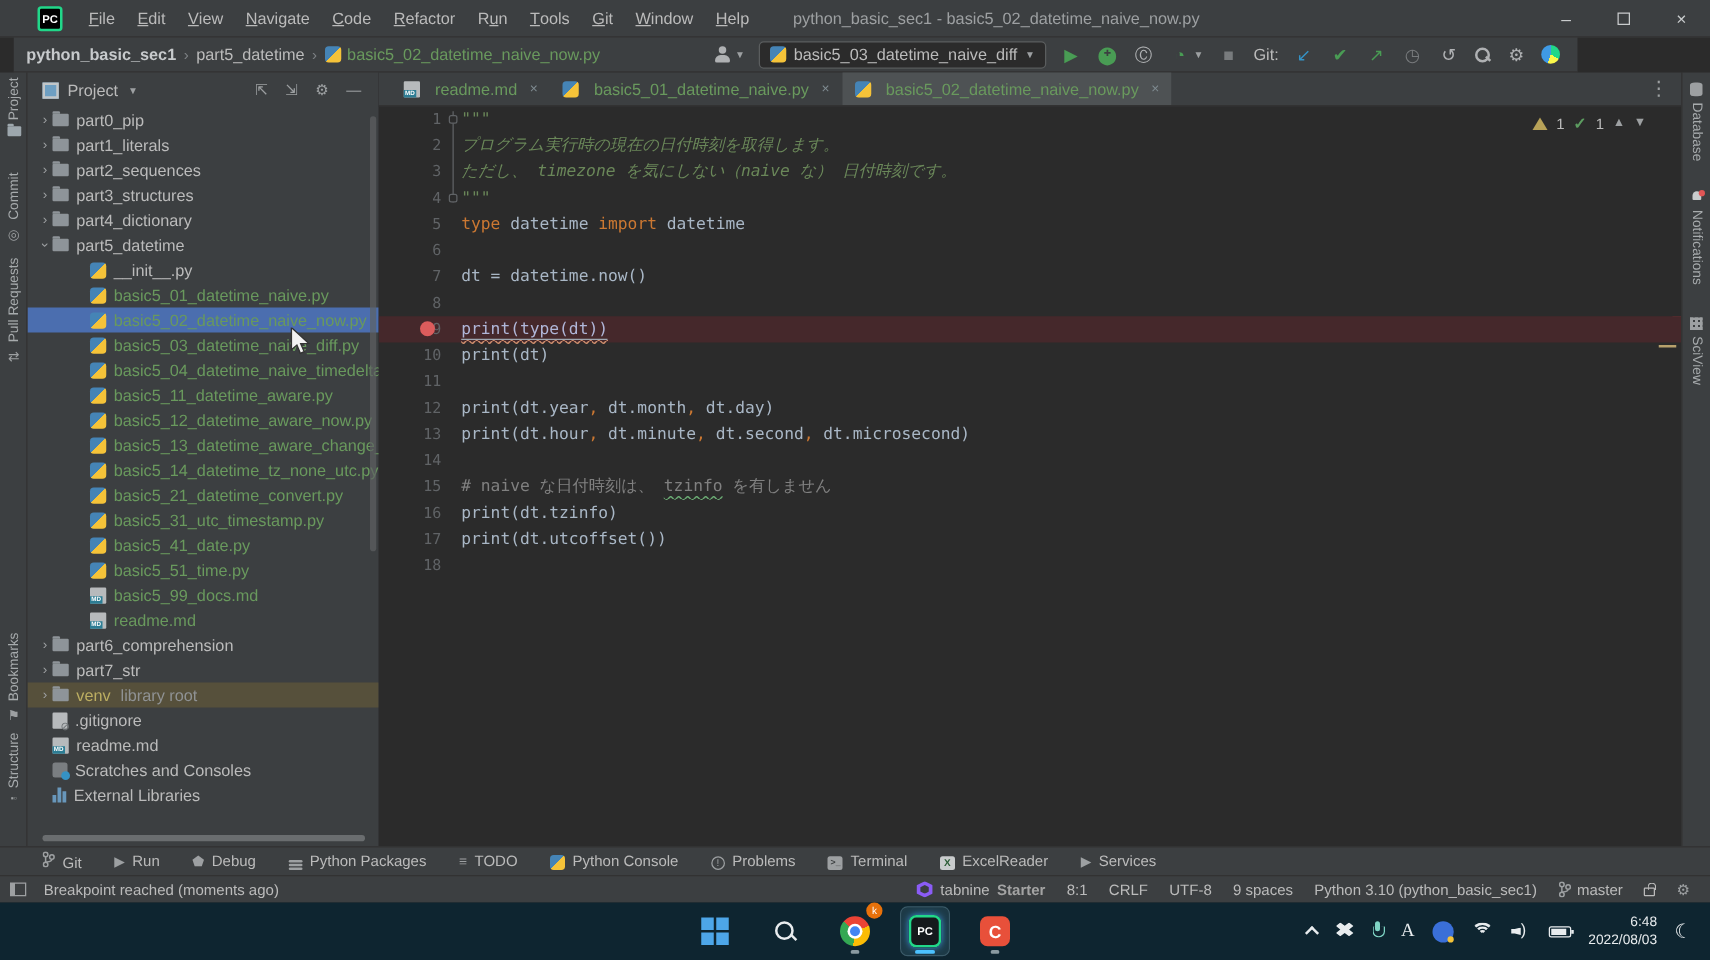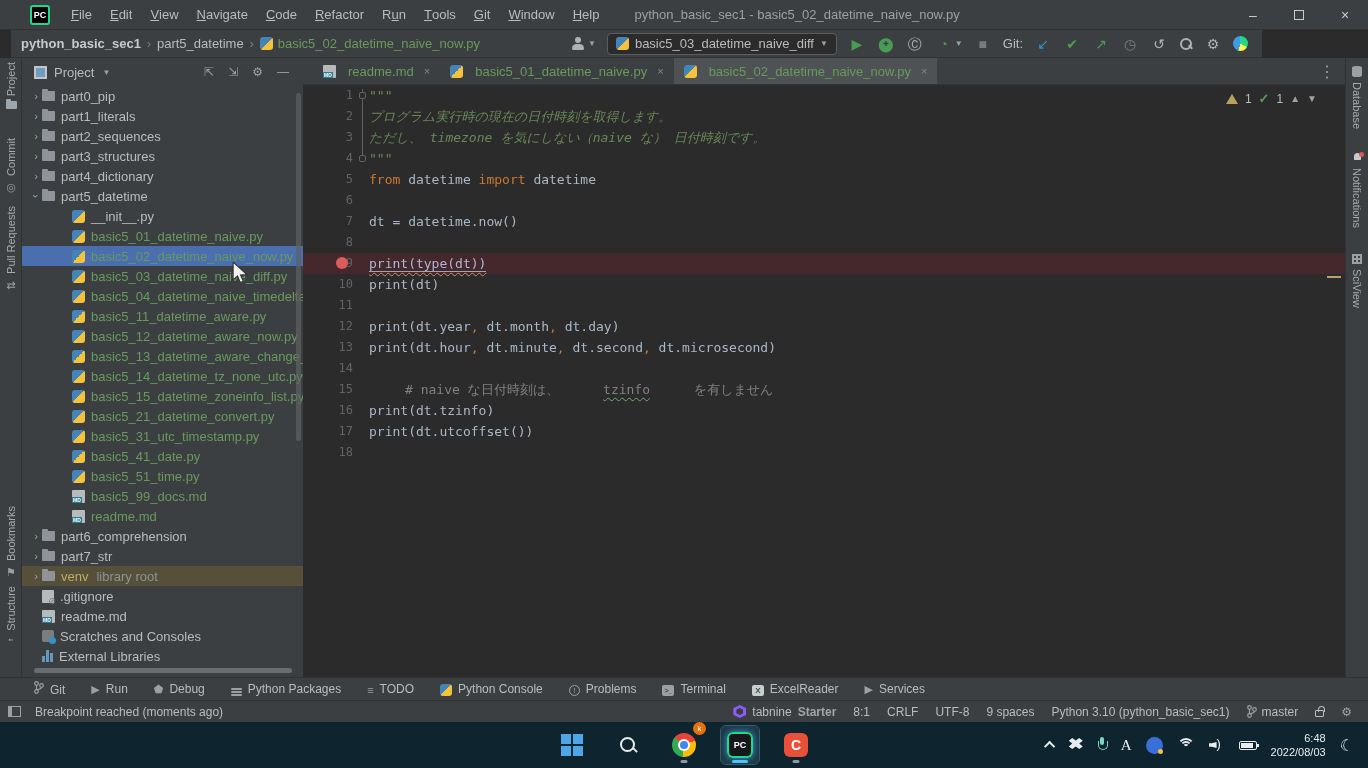--- a/index.html
+++ b/index.html
@@ -108,21 +108,21 @@
   .code-line .body { position:absolute; left:66px; top:0; right:0; }
   .code-line.bp { background:#45282b; }
   .fold-line { position:absolute; left:59px; top:4px; width:1px; height:73px; background:#606366; }
   .fold-mark { position:absolute; left:56px; width:7px; height:7px; border:1px solid #606366; border-radius:2px; background:#2b2b2b; }
 
   .t-str { color:#6a8759; }
   .t-stri { color:#6a8759; font-style:italic;margin-top:36px; }
   .t-kw { color:#cc7832; }
   .t-pl { color:#a9b7c6; }
   .t-comma { color:#cc7832; }
-  .t-comment { color:#808080;margin-left:36px; }
+  .t-comment { color:#808080; }
   .t-typo { text-decoration:underline wavy #6aab73 1px; text-underline-offset:3px; }
   .t-bp { color:#b0b6d8; border-bottom:1px solid #9da6b0;
     text-decoration:underline wavy #cf8e6d 1px; text-underline-offset:4px; }
 
   .inspect-widget { position:absolute; right:28px; top:6px; display:flex; align-items:center; gap:7px;
     font-family:"Liberation Sans",sans-serif; font-size:12px; color:#bbbbbb; }
   .warn-tri { width:0; height:0; border-left:6px solid transparent; border-right:6px solid transparent;
     border-bottom:10px solid #b8a258; position:relative; }
   .check { color:#5c9c60; font-weight:bold; font-size:13px; }
   .chev-s { color:#9da0a2; font-size:10px; }
@@ -389,25 +389,20 @@
             <span class="g">basic5_13_datetime_aware_change_tz.py</span>
           </div>
           <div class="tree-row" style="padding-left: 38px;">
             <span class="chev"></span>
             <span class="ico i-py"></span>
             <span class="g">basic5_14_datetime_tz_none_utc.py</span>
           </div>
           <div class="tree-row" style="padding-left: 38px;">
             <span class="chev"></span>
             <span class="ico i-py"></span>
-            <span class="g">basic5_15_datetime_zoneinfo_list.py</span>
-          </div>
-          <div class="tree-row" style="padding-left: 38px;">
-            <span class="chev"></span>
-            <span class="ico i-py"></span>
             <span class="g">basic5_21_datetime_convert.py</span>
           </div>
           <div class="tree-row" style="padding-left: 38px;">
             <span class="chev"></span>
             <span class="ico i-py"></span>
             <span class="g">basic5_31_utc_timestamp.py</span>
           </div>
           <div class="tree-row" style="padding-left: 38px;">
             <span class="chev"></span>
             <span class="ico i-py"></span>
@@ -503,21 +498,21 @@
           <span>1</span>
           <span class="chev-s">▲</span>
           <span class="chev-s">▼</span>
         </div>
         <div class="stripe-mark-red"></div>
         <div class="stripe-mark-dash"></div>
       <div class="code-line"><span class="ln">1</span><span class="body"><span class="t-str">"""</span></span></div>
           <div class="code-line"><span class="ln">2</span><span class="body"><span class="t-stri">プログラム実行時の現在の日付時刻を取得します。</span></span></div>
           <div class="code-line"><span class="ln">3</span><span class="body"><span class="t-stri">ただし、 timezone を気にしない（naive な） 日付時刻です。</span></span></div>
           <div class="code-line"><span class="ln">4</span><span class="body"><span class="t-str">"""</span></span></div>
-          <div class="code-line"><span class="ln">5</span><span class="body"><span class="t-kw">from</span><span class="t-pl"> datetime </span><span class="t-kw">import</span><span class="t-pl"> datetime</span></span></div>
+          <div class="code-line"><span class="ln">5</span><span class="body"><span class="t-kw">type</span><span class="t-pl"> datetime </span><span class="t-kw">import</span><span class="t-pl"> datetime</span></span></div>
           <div class="code-line"><span class="ln">6</span><span class="body"></span></div>
           <div class="code-line"><span class="ln">7</span><span class="body"><span class="t-pl">dt = datetime.now()</span></span></div>
           <div class="code-line"><span class="ln">8</span><span class="body"></span></div>
           <div class="code-line bp"><span class="ln">9</span><span class="bp-dot"></span><span class="body"><span class="t-bp">print(type(dt))</span></span></div>
           <div class="code-line"><span class="ln">10</span><span class="body"><span class="t-pl">print(dt)</span></span></div>
           <div class="code-line"><span class="ln">11</span><span class="body"></span></div>
           <div class="code-line"><span class="ln">12</span><span class="body"><span class="t-pl">print(dt.year</span><span class="t-comma">,</span><span class="t-pl"> dt.month</span><span class="t-comma">,</span><span class="t-pl"> dt.day)</span></span></div>
           <div class="code-line"><span class="ln">13</span><span class="body"><span class="t-pl">print(dt.hour</span><span class="t-comma">,</span><span class="t-pl"> dt.minute</span><span class="t-comma">,</span><span class="t-pl"> dt.second</span><span class="t-comma">,</span><span class="t-pl"> dt.microsecond)</span></span></div>
           <div class="code-line"><span class="ln">14</span><span class="body"></span></div>
           <div class="code-line"><span class="ln">15</span><span class="body"><span class="t-comment"># naive な日付時刻は、 </span><span class="t-comment t-typo">tzinfo</span><span class="t-comment"> を有しません</span></span></div>

